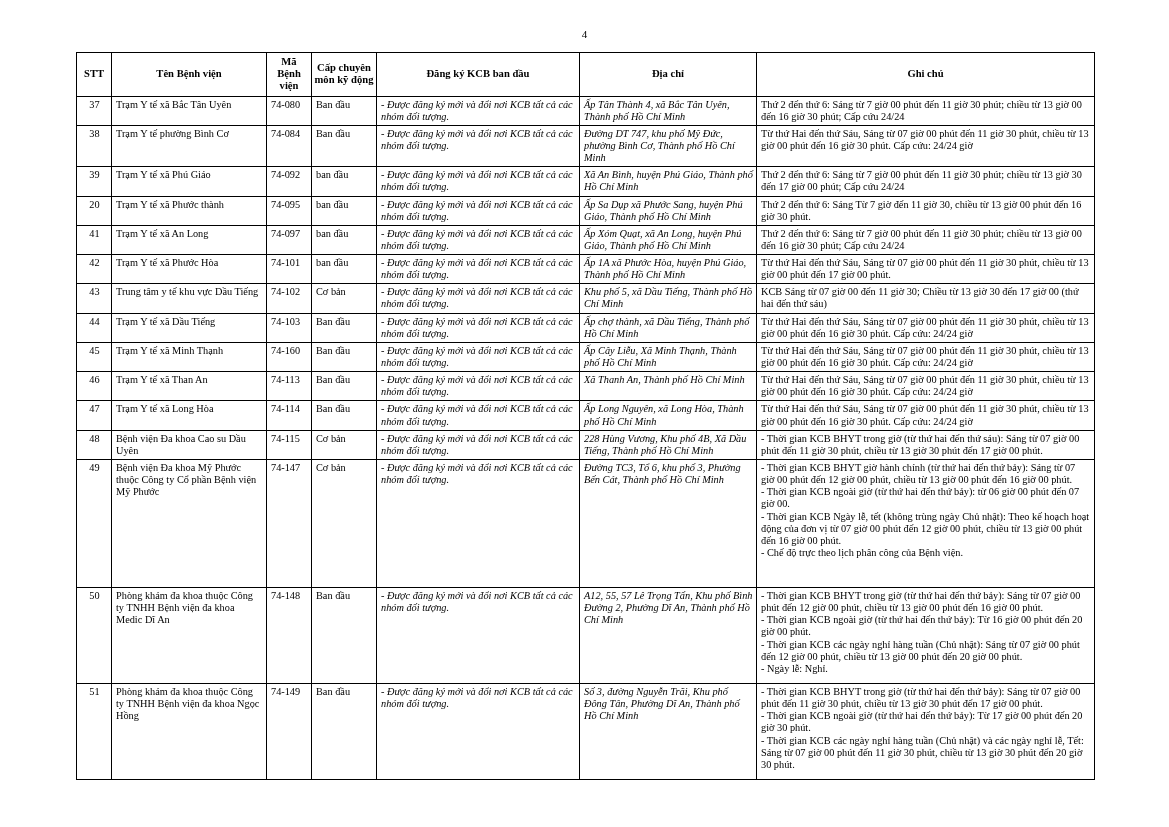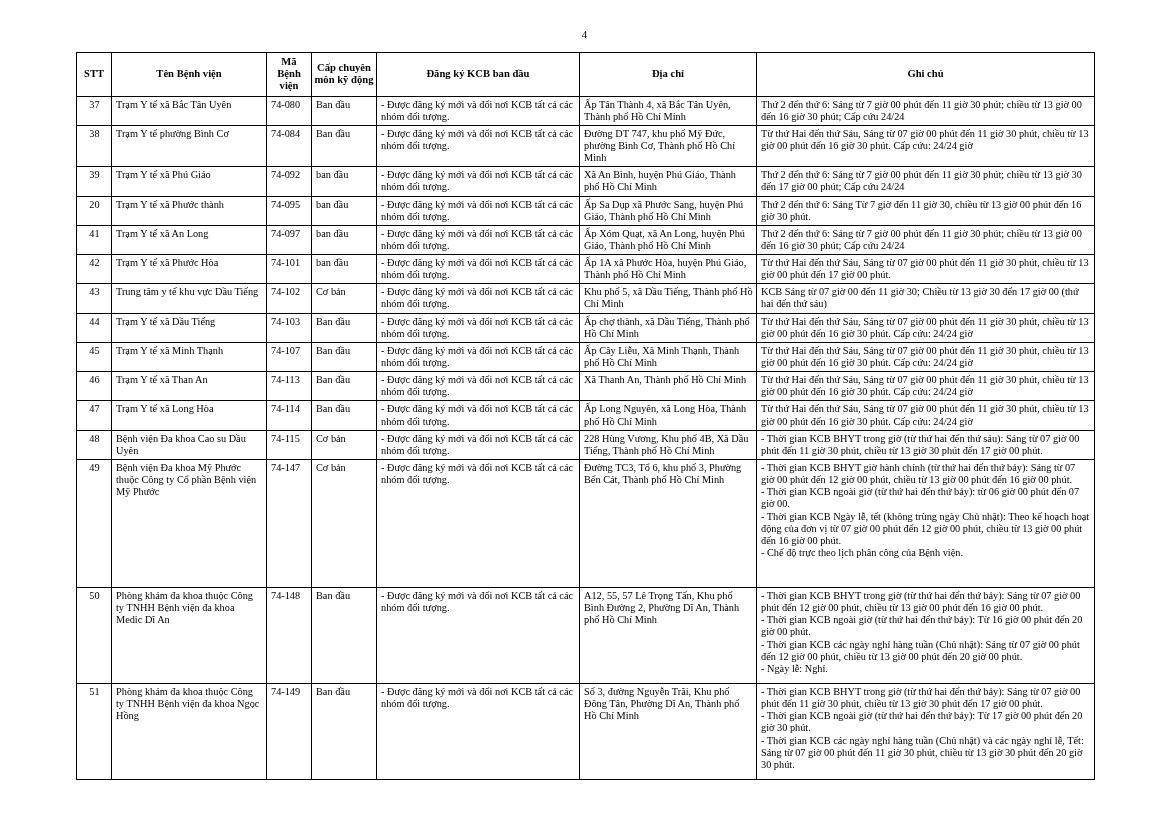--- a/index.html
+++ b/index.html
@@ -76,21 +76,21 @@
   }
   td.level {
     vertical-align: middle;
   }
   td.name {
     vertical-align: middle;
   }
   td.reg, td.addr, td.note {
     vertical-align: top;
   }
-  td.vmid { vertical-align: middle; }
+  td.vmid { vertical-align: middle; font-style: italic; }
   .note-lines > div { margin: 0; }
 </style>
 </head>
 <body>
 
 <div class="page">
 
   <div class="page-number">4</div>
 
   <div class="table-wrap">
@@ -184,21 +184,21 @@
             <td class="name">Trạm Y tế xã Dầu Tiếng</td>
             <td class="code">74-103</td>
             <td class="level">Ban đầu</td>
             <td class="reg vmid">- Được đăng ký mới và đổi nơi KCB tất cả các nhóm đối tượng.</td>
             <td class="addr vmid">Ấp chợ thành, xã Dầu Tiếng, Thành phố Hồ Chí Minh</td>
             <td class="note">Từ thứ Hai đến thứ Sáu, Sáng từ 07 giờ 00 phút đến 11 giờ 30 phút, chiều từ 13 giờ 00 phút đến 16 giờ 30 phút. Cấp cứu: 24/24 giờ</td>
           </tr>
           <tr>
             <td class="stt">45</td>
             <td class="name">Trạm Y tế xã Minh Thạnh</td>
-            <td class="code">74-107</td>
+            <td class="code">74-160</td>
             <td class="level">Ban đầu</td>
             <td class="reg vmid">- Được đăng ký mới và đổi nơi KCB tất cả các nhóm đối tượng.</td>
             <td class="addr vmid">Ấp Cây Liễu, Xã Minh Thạnh, Thành phố Hồ Chí Minh</td>
             <td class="note">Từ thứ Hai đến thứ Sáu, Sáng từ 07 giờ 00 phút đến 11 giờ 30 phút, chiều từ 13 giờ 00 phút đến 16 giờ 30 phút. Cấp cứu: 24/24 giờ</td>
           </tr>
           <tr>
             <td class="stt">46</td>
             <td class="name">Trạm Y tế xã Than An</td>
             <td class="code">74-113</td>
             <td class="level">Ban đầu</td>

